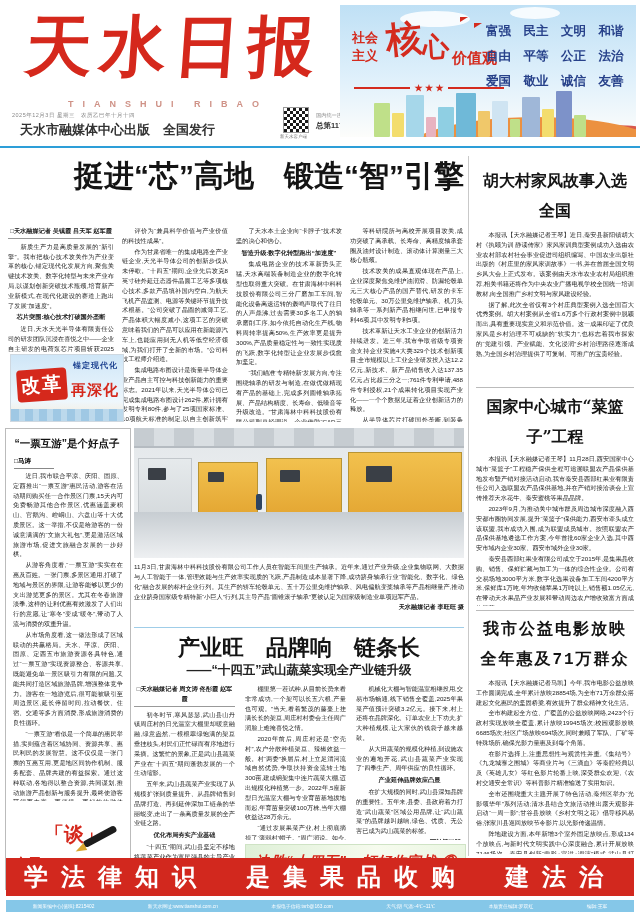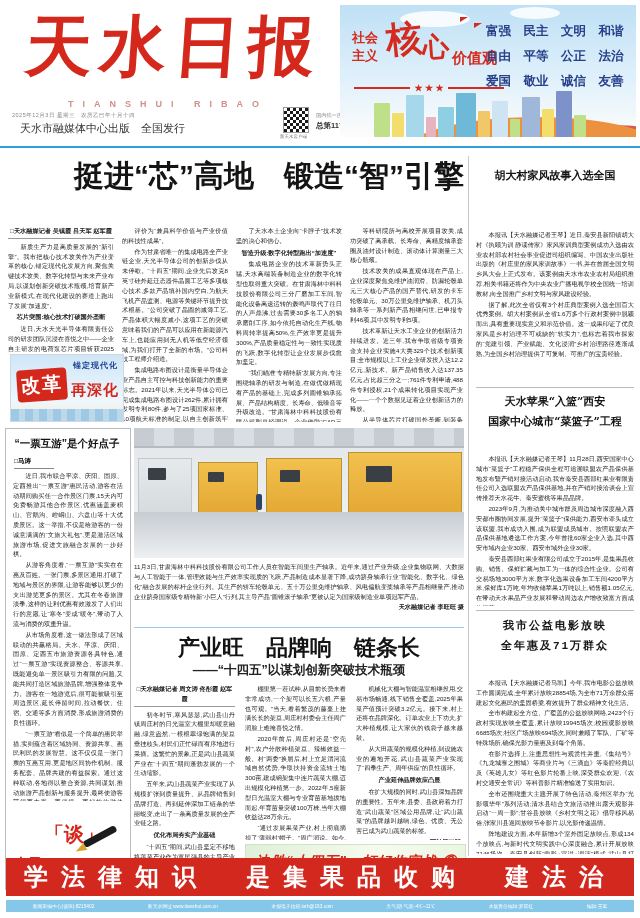--- a/index.html
+++ b/index.html
@@ -3,21 +3,21 @@
 <meta charset="utf-8">
 <style>
   html,body{margin:0;padding:0;background:#e9e9e9;}
   .page{position:relative;width:640px;height:918px;background:#ffffff;margin:0 auto;
         font-family:"Liberation Sans",sans-serif;overflow:hidden;outline:1px solid #d5d5d5;}
   
   .mast-title{position:absolute;left:26px;top:2px;font-size:66px;font-weight:900;color:#d5281c;
       letter-spacing:8px;transform:skewX(-4deg);font-family:"DejaVu Serif",serif;line-height:1.35;}
   .mast-pinyin{position:absolute;left:68px;top:99px;font-size:9px;color:#cf9287;letter-spacing:9px;font-weight:bold;}
   .m-date1{position:absolute;left:12px;top:112px;font-size:5.5px;color:#888;letter-spacing:.5px;}
-  .m-date2{position:absolute;left:20px;top:121px;font-size:11px;color:#333;font-weight:normal;}
+  .m-date2{position:absolute;left:20px;top:121px;font-size:13px;color:#333;font-weight:bold;}
   .qr{position:absolute;left:284px;top:108px;width:24px;height:24px;
       background:repeating-conic-gradient(#1a1a1a 0 25%,#fff 0 50%) 0 0/6px 6px;outline:1px solid #999;}
   .qr-label{position:absolute;left:280px;top:134px;font-size:4.5px;color:#777;}
   .m-pub1{position:absolute;left:316px;top:112px;font-size:5.2px;color:#888;}
   .m-pub2{position:absolute;left:316px;top:121px;font-size:7.5px;color:#333;font-weight:bold;}
   
   .cv{position:absolute;left:340px;top:5px;width:296px;height:132px;overflow:hidden;
       background:linear-gradient(#bfe0f5 0%,#dff0fb 55%,#fdfdfb 100%);}
   .cloud{position:absolute;background:#fff;border-radius:50%;opacity:.85;}
   .cv-tag{position:absolute;left:12px;top:24px;font-size:13px;font-weight:900;color:#d42b1e;line-height:1.35;text-align:center;}
@@ -90,21 +90,21 @@
   .b1445{position:absolute;left:245px;top:844px;width:219px;height:42px;overflow:hidden;
       background:linear-gradient(90deg,#dff0d8,#f6fbee 60%,#eaf6e2);border:1px solid #cfe3c5;}
   .b1445-t{position:absolute;left:10px;top:8px;font-size:14px;font-weight:900;color:#d5281c;letter-spacing:1px;font-style:italic;}
   .hill{position:absolute;border-radius:50%;background:#79b86a;}
   .train{position:absolute;right:8px;bottom:4px;width:86px;height:13px;background:#fdfdfd;border:1px solid #b9c6cf;
       border-bottom:3px solid #5aa25a;border-radius:8px 3px 3px 8px;}
   .train::after{content:"";position:absolute;left:4px;top:3px;width:70px;height:3px;background:#9fc8e4;}
   
   .vrule{position:absolute;left:468px;top:156px;width:1px;height:700px;background:#c9c9c9;}
   .sb-h{position:absolute;left:476px;width:158px;text-align:center;font-weight:900;color:#141414;
-      font-size:11px;line-height:1.85;font-family:"DejaVu Serif",serif;}
+      font-size:16px;line-height:1.85;font-family:"DejaVu Serif",serif;}
   .sb-body{left:476px;width:158px;}
   .sb-div{position:absolute;left:476px;width:158px;height:1px;background:#bbb;}
   
   .bbanner{position:absolute;left:6px;top:858px;width:628px;height:38px;background:#d2281e;
       color:#fff;font-size:24px;font-weight:900;text-align:center;line-height:38px;letter-spacing:13px;}
   .footer{position:absolute;left:6px;top:900px;width:628px;height:12px;background:#85c7e8;
       display:flex;align-items:center;justify-content:space-around;font-size:4.8px;color:#fff;}
 </style>
 </head>
 <body>
@@ -227,21 +227,21 @@
     <div class="ph-worker" style="left:122px;top:66px;"></div>
     <div class="ph-floor"></div>
   </div>
   <div class="caption">
     <span>11月3日,甘肃海林中科科技股份有限公司工作人员在智能车间里生产轴承。近年来,通过产业升级,企业集物联网、大数据与人工智能于一体,管理效能与生产效率实现质的飞跃,产品制造成本显著下降,成功跻身轴承行业“智能化、数字化、绿色化”融合发展的标杆企业行列。其生产的轿车轮毂单元、五十万公里免维护轴承、风电偏航变桨轴承等产品相继量产,推动企业跻身国家级专精特新“小巨人”行列,其主导产品“圆锥滚子轴承”更被认定为国家级制造业单项冠军产品。</span>
     <span class="credit">天水融媒记者 李旺旺 摄</span>
   </div>
   <div class="rule-thin"></div>
 
   <div class="ind-h">产业旺　品牌响　链条长</div>
-  <div class="ind-dek">——“十四五”以谋划创新突破技术瓶颈</div>
+  <div class="ind-dek">——“十四五”武山蔬菜实现全产业链升级</div>
 
   <div class="col i1">
     <p class="byline">□天水融媒记者 周文涛 佟彤霞 赵军霞</p>
     <p>初冬时节,寒风瑟瑟,武山县山丹镇周庄村的日光温室大棚里却暖意融融,绿意盎然,一根根翠绿饱满的架豆垂挂枝头,村民们正忙碌而有序地进行采摘。这繁忙的景象,正是武山县蔬菜产业在“十四五”期间蓬勃发展的一个生动缩影。</p>
     <p>五年来,武山县蔬菜产业实现了从规模扩张到质量提升、从品牌销售到品牌打造、再到延伸深加工链条的华丽蜕变,走出了一条高质量发展的全产业链之路。</p>
     <p class="sechead">优化布局夯实产业基础</p>
     <p>“十四五”期间,武山县坚定不移地将蔬菜产业作为富民强县的主导产业来抓,通过优化产业布局、推广优良品种和现代农业技术,蔬菜种植规模和产量实现“节节攀升”。五年来,全县蔬菜种植面积由40万亩增加到42万亩,总产量由132万吨增长到140万吨,总产值由34.5亿元增长到40亿元。</p>
 
   </div>
   <div class="col i2">
@@ -271,21 +271,20 @@
   <div class="sb-h" style="top:166px;">
     <div>胡大村家风故事入选全国</div>
   </div>
   <div class="col sb-body" style="top:230px;height:152px;">
     <p>本报讯【天水融媒记者王琴】近日,秦安县新阳镇胡大村《执颐为训 静读传家》家风家训典型案例成功入选由农业农村部农村社会事业促进司组织编写、中国农业出版社出版的《村庄里的家风家训故事》一书,并在首届全国文明乡风大会上正式发布。该案例由天水市农业农村局组织推荐,相关书籍还将作为中央农业广播电视学校全国统一培训教材,向全国推广乡村文明与家风建设经验。</p>
     <p>据了解,此次全省仅有3个村庄典型案例入选全国百大优秀案例。胡大村案例从全省1.6万多个行政村案例中脱颖而出,具有重要现实意义和示范价值。这一成果印证了优良家风是乡村治理不可或缺的“软实力”,也标志着我市探索的“党建引领、产业赋能、文化浸润”乡村治理路径逐渐成熟,为全国乡村治理提供了可复制、可推广的宝贵经验。</p>
   </div>
   <div class="sb-div" style="top:387px;"></div>
 
   <div class="sb-h" style="top:392px;">
-    <div>天水苹果“入篮”西安</div>
       <div>国家中心城市“菜篮子”工程</div>
   </div>
   <div class="col sb-body" style="top:454px;height:152px;">
     <p>本报讯【天水融媒记者王琴】11月28日,西安国家中心城市“菜篮子”工程稳产保供全程可追溯联盟农产品保供基地发布暨产销对接活动启动,我市秦安县西部红果业有限责任公司入选联盟农产品保供基地,并在产销对接洽谈会上宣传推荐天水花牛、秦安蜜桃等果品品牌。</p>
     <p>2023年9月,为推动关中城市群及周边城市深度融入西安都市圈协同发展,提升“菜篮子”保供能力,西安市牵头成立该联盟,我市成功入围,成为联盟成员城市。按照联盟农产品保供基地遴选工作方案,今年首批60家企业入选,其中西安市域内企业30家、西安市域外企业30家。</p>
     <p>秦安县西部红果业有限公司成立于2015年,是集果品收购、销售、保鲜贮藏与加工为一体的综合性企业。公司有交易场地3000平方米,数字化选果设备加工车间4200平方米,保鲜库1万吨,年均收储苹果1万吨以上,销售额1.05亿元,在带动天水果品产业发展和带动周边农户增收致富方面成效显著。</p>
   </div>
   <div class="sb-div" style="top:610px;"></div>
 
   <div class="sb-h" style="top:616px;letter-spacing:2px;font-family:Liberation Mono, monospace;">

